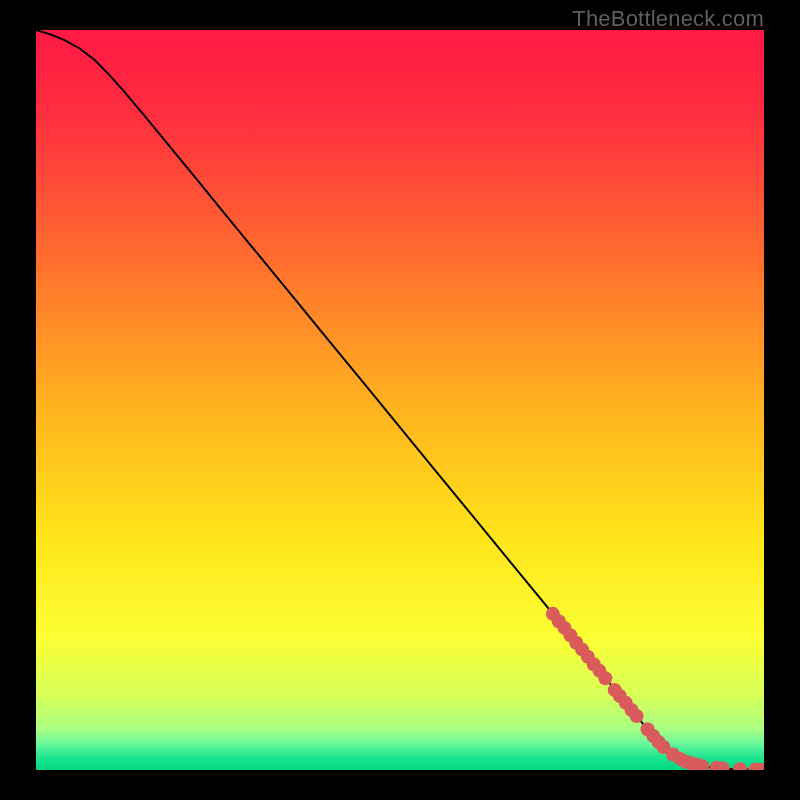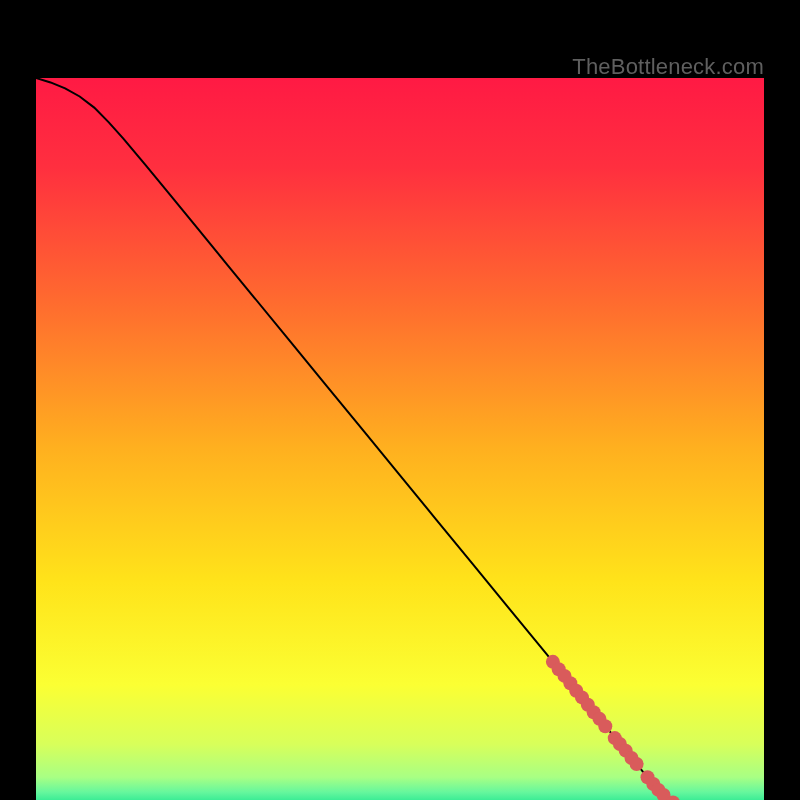--- a/index.html
+++ b/index.html
@@ -11,21 +11,20 @@
     overflow: hidden;
     font-family: Arial, Helvetica, sans-serif;
   }
   .frame {
     position: absolute;
     left: 0;
     top: 0;
     width: 800px;
     height: 627px;
     background: #000;
-    margin-top: 48px;
   }
   .plot {
     position: absolute;
     left: 36px;
     top: 30px;
     width: 728px;
     height: 740px;
   }
   .watermark {
     position: absolute;

